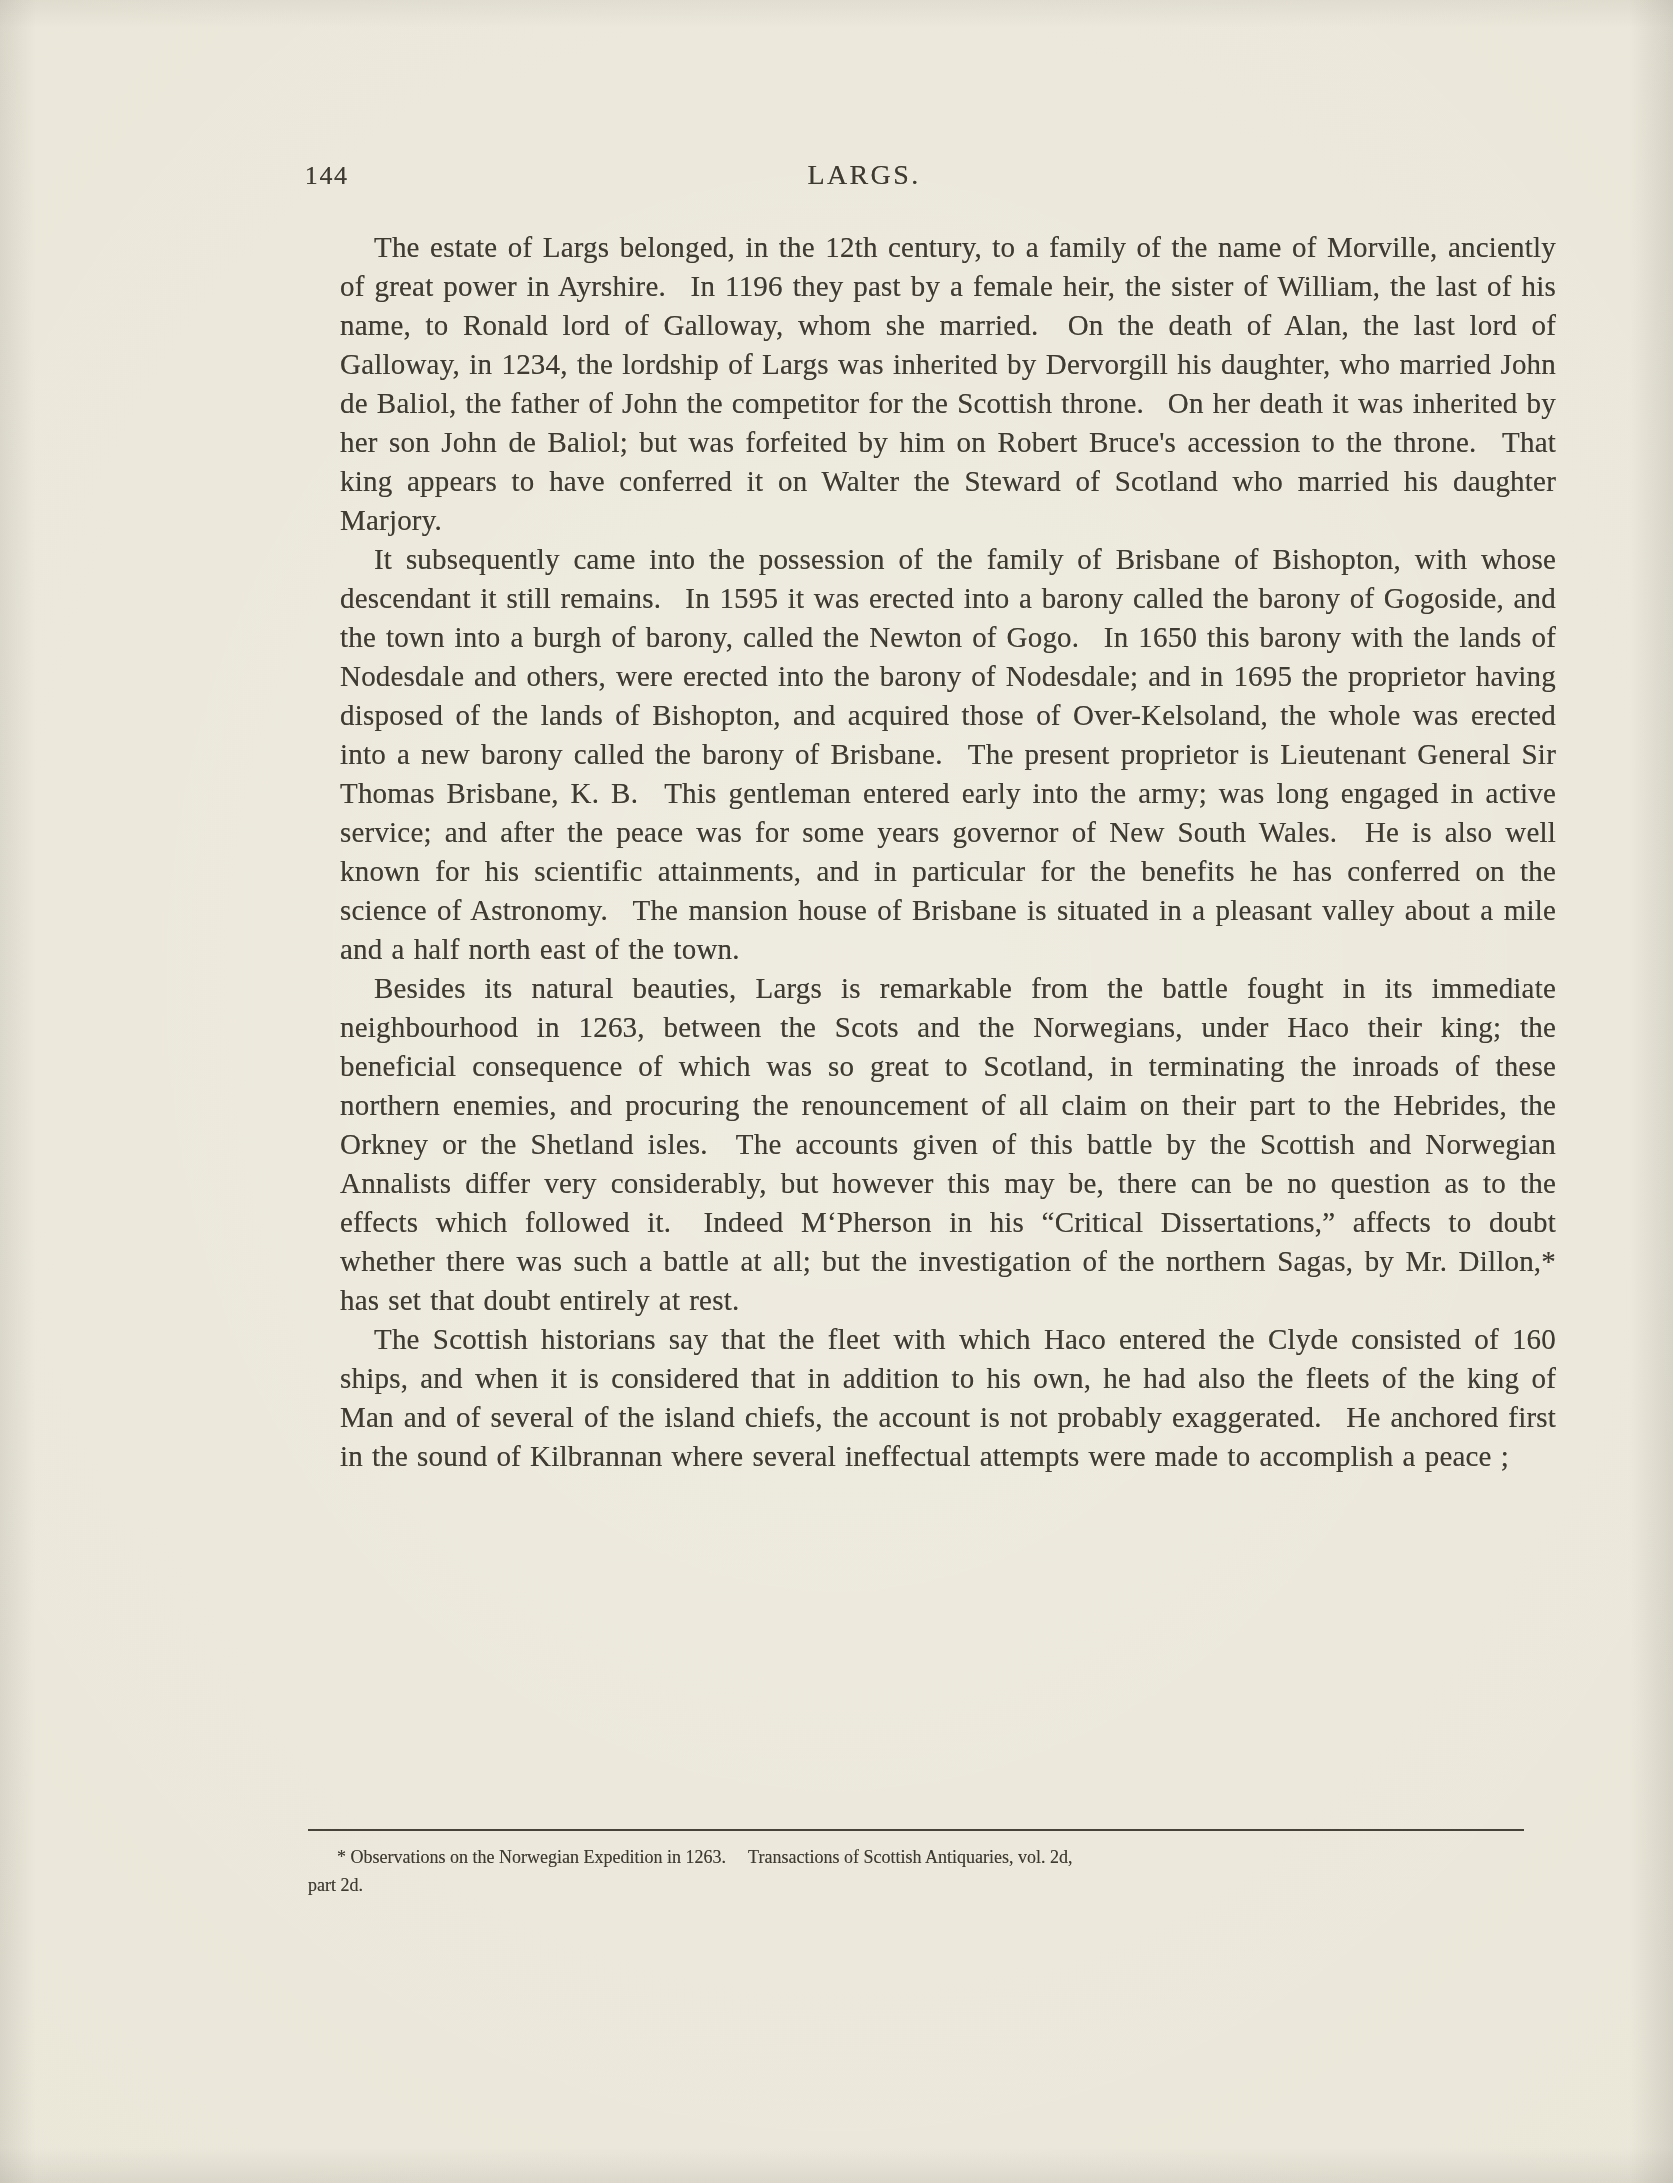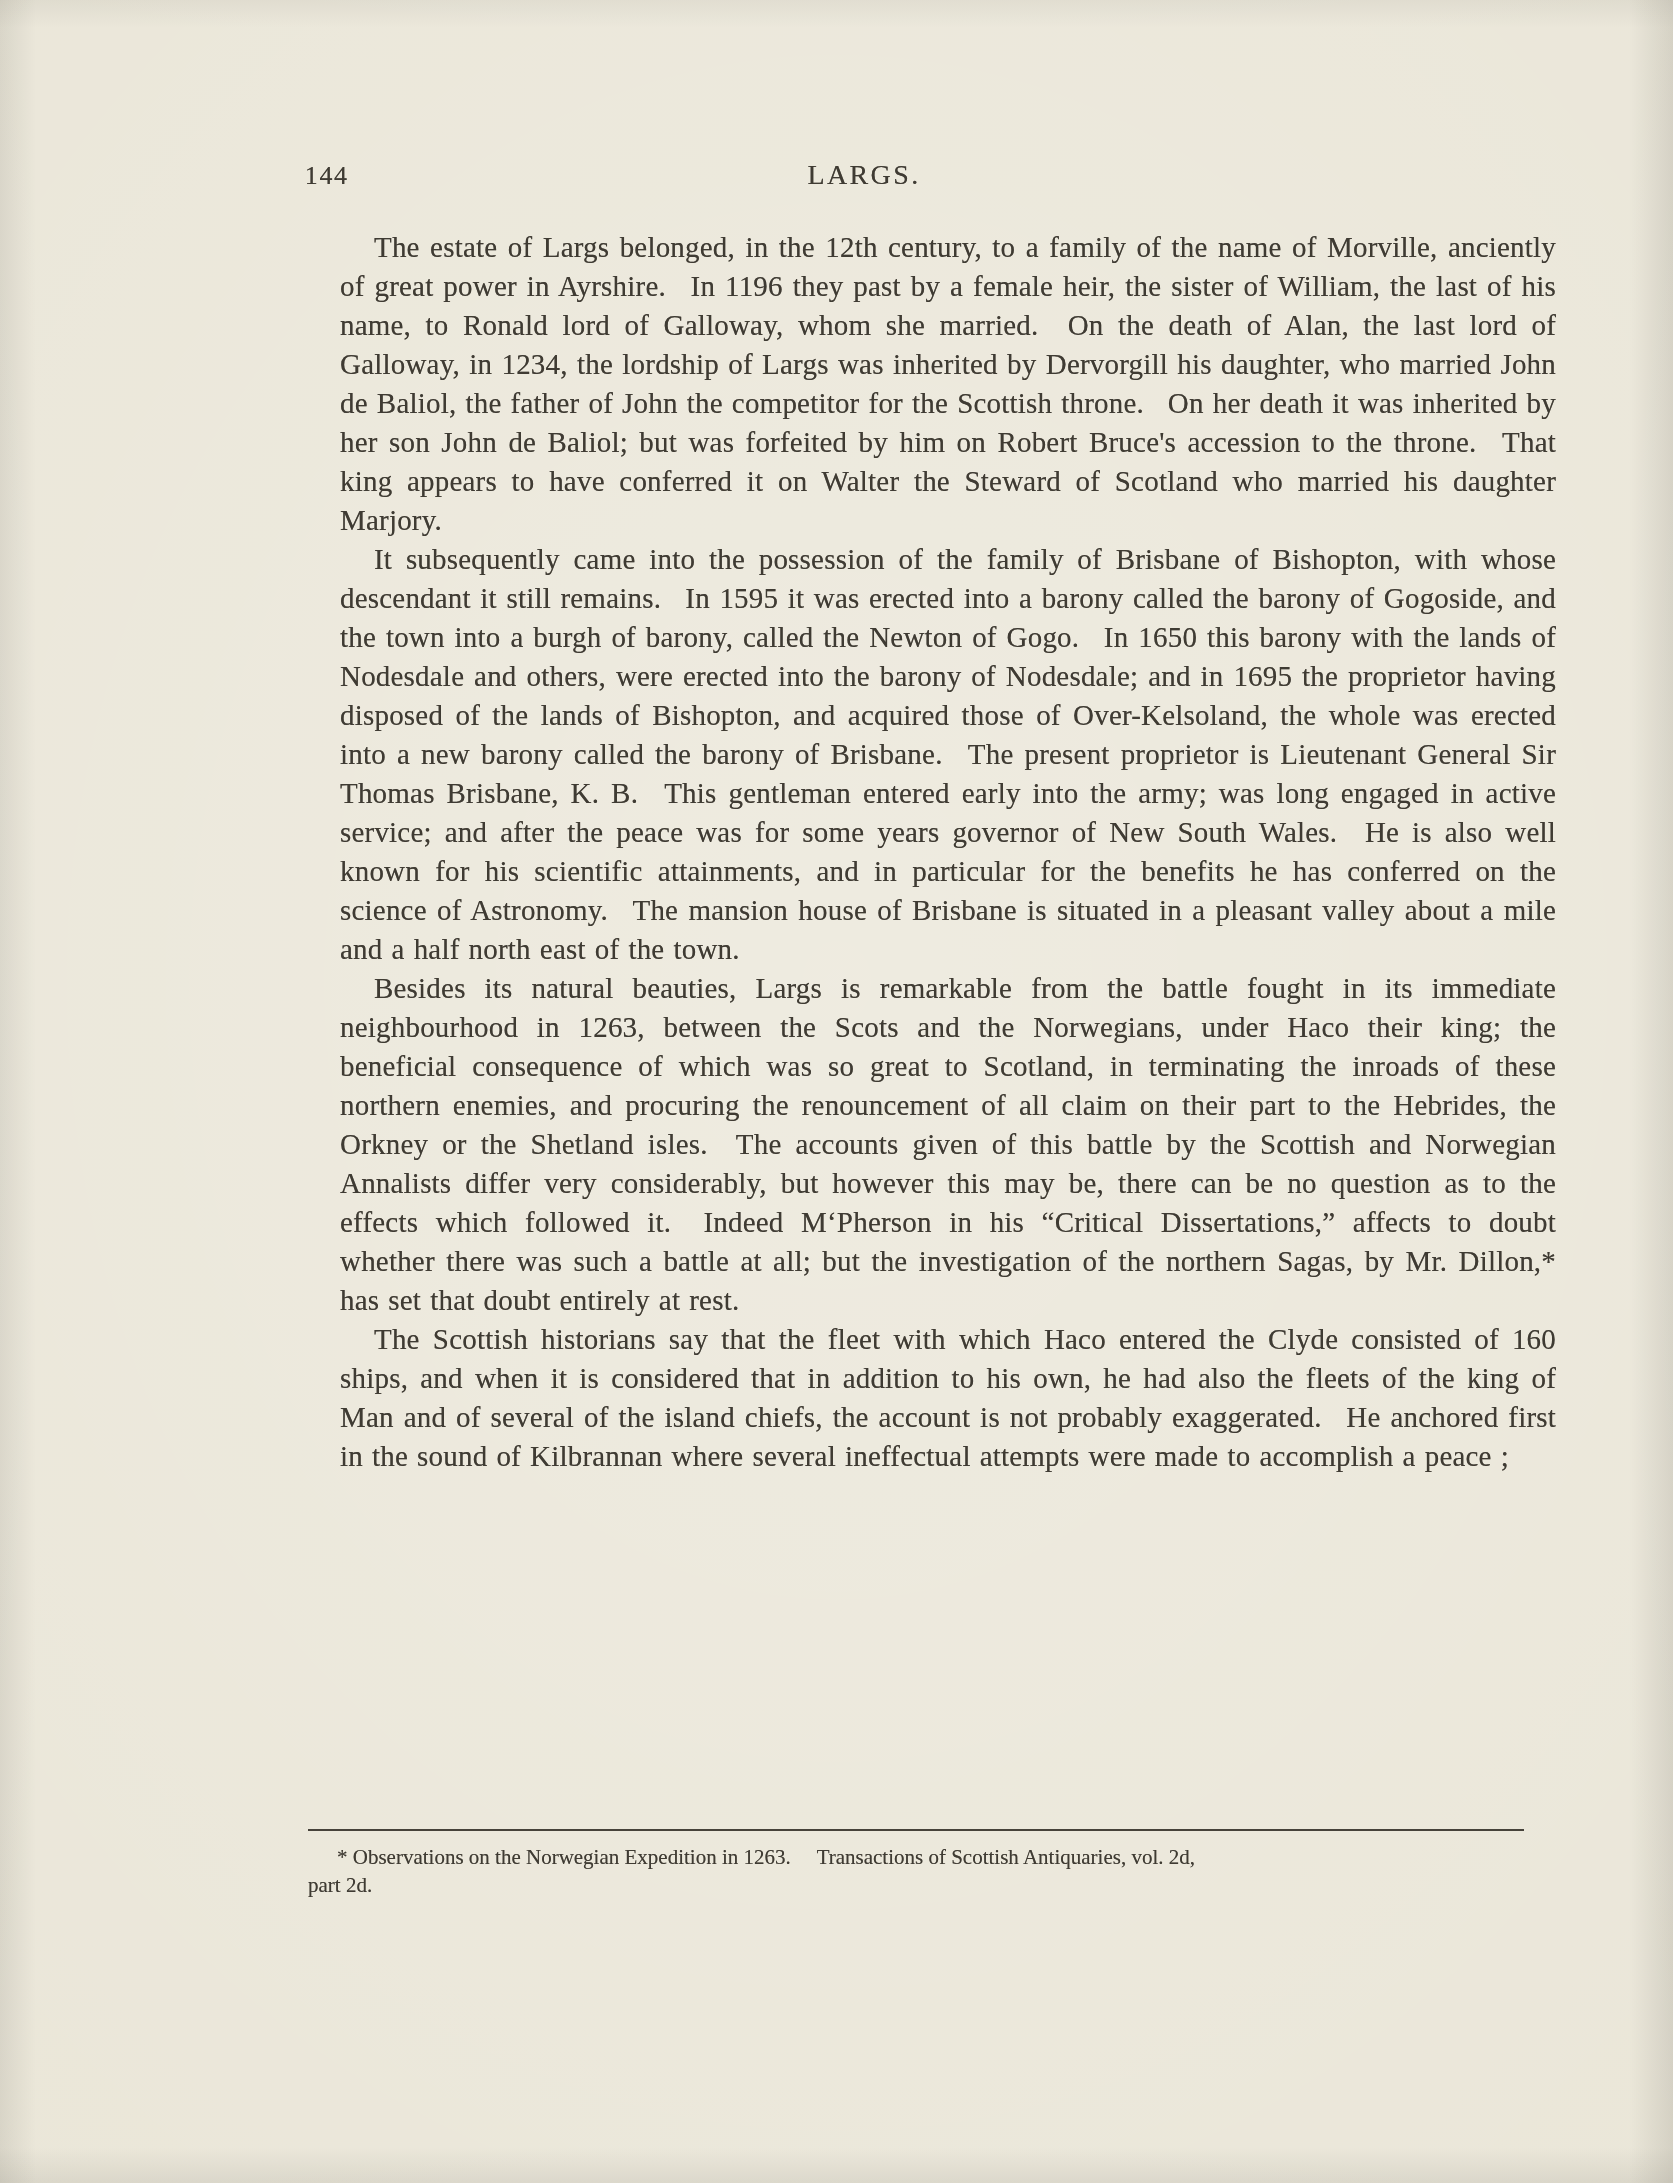--- a/index.html
+++ b/index.html
@@ -70,21 +70,21 @@
     width: 1216px;
     text-shadow: 0 0 0.4px rgba(63,59,51,0.55);
   }
   .rule {
     height: 2.4px;
     width: 100%;
     background: #46423a;
   }
   .fn {
     margin: 11.3px 0 0 0;
-    font-size: 21px;
+    font-size: 18px;
     line-height: 28px;
     text-indent: 29px;
     text-align: left;
   }
 </style>
 </head>
 <body>
 
 <div class="scan">
 

